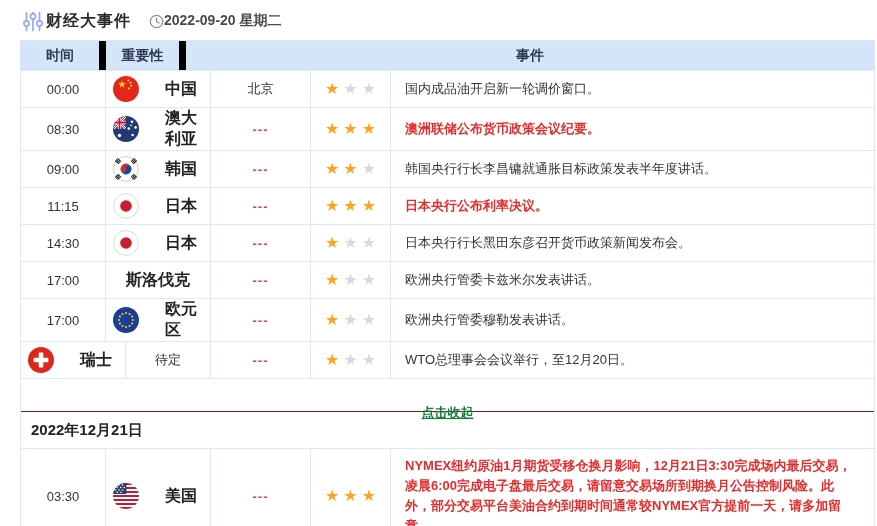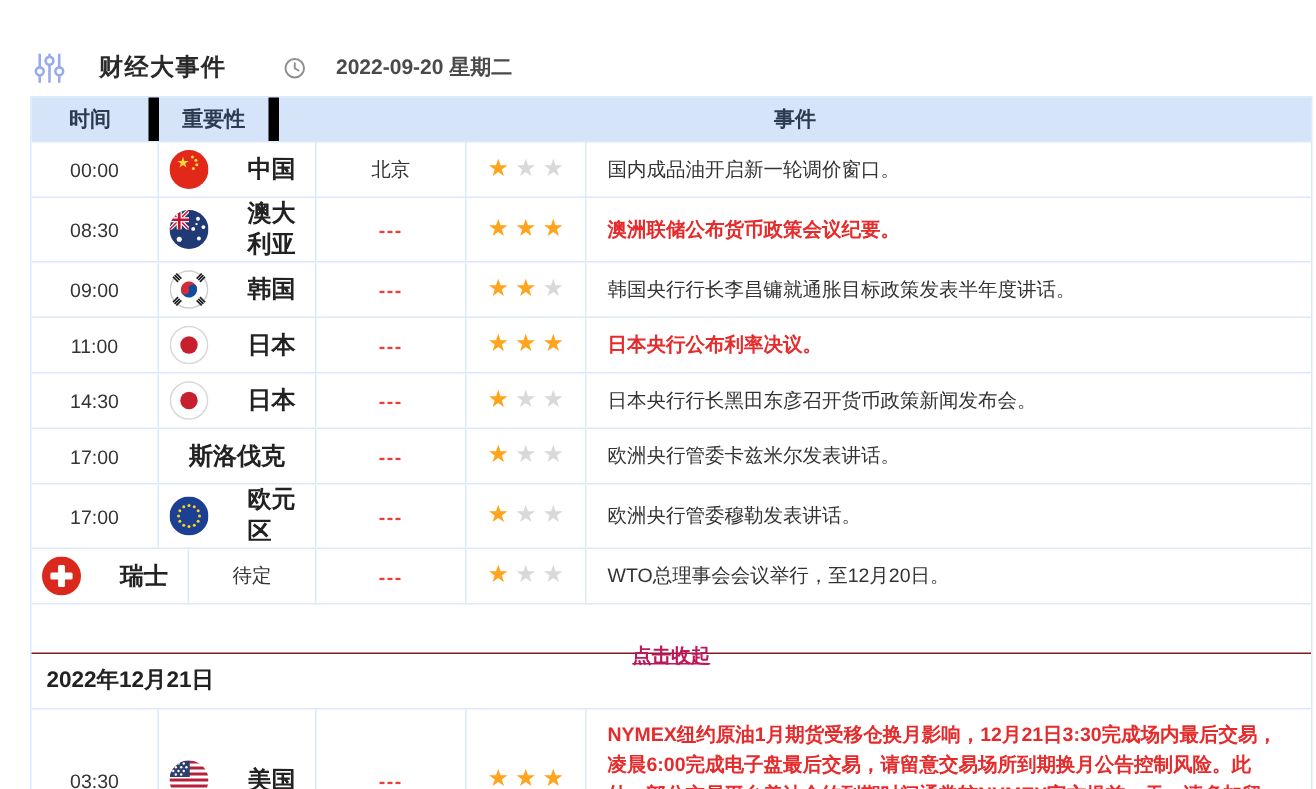--- a/index.html
+++ b/index.html
@@ -1,19 +1,19 @@
 <!DOCTYPE html>
 <html><head>
 <meta charset="utf-8">
 <style>
   html,body{margin:0;padding:0;background:#fff;}
   .page{position:relative;width:877px;height:526px;overflow:hidden;background:#fff;
         font-family:"Liberation Sans","DejaVu Sans",sans-serif;color:#333;}
   
-  .topbar{display:flex;align-items:center;padding:9px 0 7px 22px;gap:20px;height:24px;margin-top:24px;}
+  .topbar{display:flex;align-items:center;padding:9px 0 7px 22px;gap:0;height:24px;}
   .t-icon{display:inline-flex;margin-right:2px;}
   .title{font-size:16px;font-weight:bold;color:#2a2a2a;letter-spacing:1px;margin-right:18px;}
   .c-icon{display:inline-flex;}
   .hdate{font-size:14px;font-weight:bold;color:#4a4a4a;}
   
   .cal{margin-left:20px;width:855px;border:1px solid #dce9fb;box-sizing:border-box;}
   .thead{display:flex;background:#d5e4f9;height:29px;}
   .hc{display:flex;align-items:center;justify-content:center;font-size:14px;font-weight:bold;
       color:#2e3a52;border-right:7px solid #000000;box-sizing:border-box;}
   .hc:last-child{border-right:none;}
@@ -30,21 +30,21 @@
   .bc.c-country{justify-content:flex-start;padding-left:7px;gap:26px;}
   .bc.c-country.noflag{justify-content:center;padding-left:0;}
   .cname{font-size:16px;font-weight:bold;color:#222;}
   .flag{width:26px;height:26px;display:inline-flex;flex:none;}
   .dash{color:#e5403a;font-weight:bold;letter-spacing:1px;}
   .st{font-size:16px;color:#d9d9d9;margin:0 2px;line-height:1;}
   .st.on{color:#ffa41c;}
   .hl{color:#e52b2b;font-weight:bold;}
   .collapse-row{display:flex;justify-content:center;align-items:center;height:32px;
       border-top:1px solid #dce9fb;}
-  .collapse-link{font-size:13px;font-weight:bold;color:#be185d;text-decoration:underline;cursor:pointer;margin-top:36px;}
+  .collapse-link{font-size:13px;font-weight:bold;color:#15803d;text-decoration:underline;cursor:pointer;margin-top:36px;}
   .date-row{height:36px;line-height:36px;padding-left:10px;font-size:15px;font-weight:bold;
       color:#222;border-top:1px solid #7f1d1d;}
 </style>
 </head>
 <body>
 
 <div class="page">
 
   <div class="topbar">
     <span class="t-icon">
@@ -177,21 +177,21 @@
     </div>
     <div class="bc c-loc dash">---</div>
     <div class="bc c-imp">
             <span class="st on">★</span>
             <span class="st on">★</span>
             <span class="st">★</span>
           </div>
     <div class="bc c-event">韩国央行行长李昌镛就通胀目标政策发表半年度讲话。</div>
   </div>
         <div class="trow">
-    <div class="bc c-time">11:00</div>
+    <div class="bc c-time">11:15</div>
     <div class="bc c-country">
       <span class="flag">
               <svg width="26" height="26" viewBox="0 0 26 26">
                 <circle cx="13" cy="13" r="12.4" fill="#fff" stroke="#d9d9d9" stroke-width="1"></circle>
                 <circle cx="13" cy="13" r="5.8" fill="#c6202e"></circle>
               </svg>
             </span>
       <span class="cname">日本</span>
     </div>
     <div class="bc c-loc dash">---</div>

